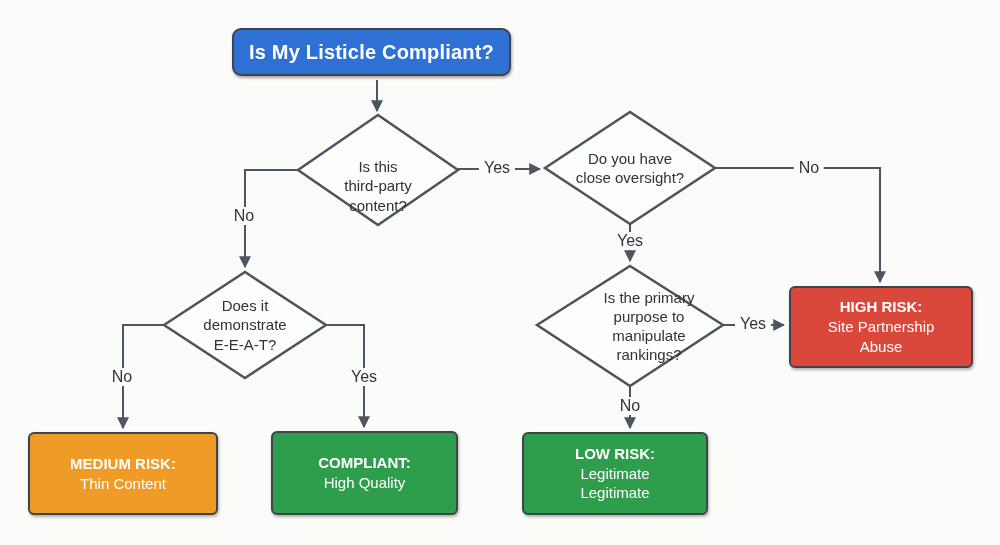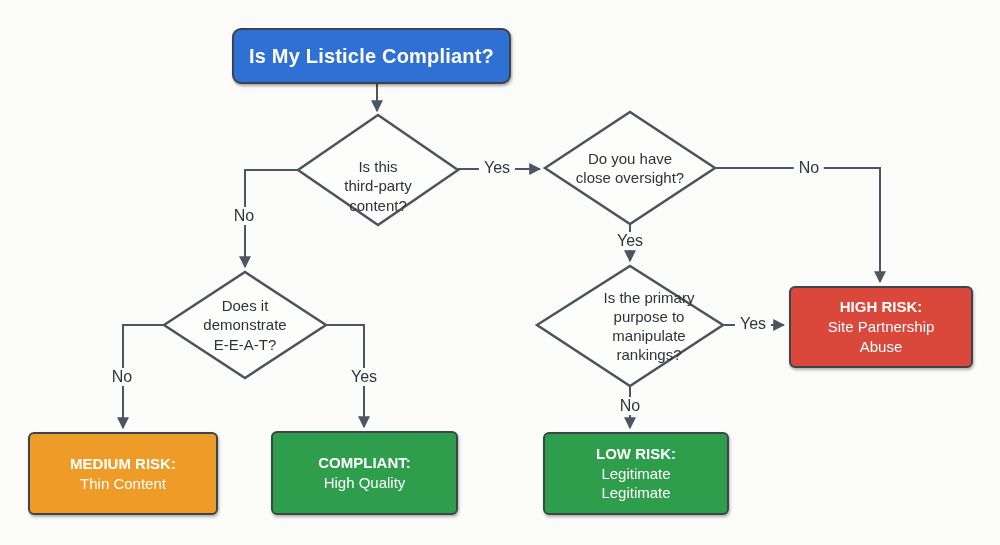--- a/index.html
+++ b/index.html
@@ -57,21 +57,21 @@
     <path class="wire" marker-end="url(#arrow)" d="M 630 387 L 630 428"></path>
     <path class="wire" marker-end="url(#arrow)" d="M 164 325 L 123 325 L 123 428"></path>
     <path class="wire" marker-end="url(#arrow)" d="M 326 325 L 364 325 L 364 427"></path>
 
     <polygon class="diamond" points="298,170 378,115 458,170 378,225"></polygon>
     <polygon class="diamond" points="545,168 630,112 715,168 630,224"></polygon>
     <polygon class="diamond" points="537,325 630,266 723,325 630,386"></polygon>
     <polygon class="diamond" points="164,325 245,272 326,325 245,378"></polygon>
   </svg>
 
-  <div class="node title-node" style="left:232px; top:28px; width:279px; height:56px;border-radius:9px;">
+  <div class="node title-node" style="left:232px; top:28px; width:279px; height:48px;border-radius:9px;">
     <span>Is My Listicle Compliant?</span>
   </div>
 
   <div class="node diamond-label" style="left:298px; top:131px; width:160px; height:110px;">
     <span>Is this</span>
     <span>third-party</span>
     <span>content?</span>
   </div>
 
   <div class="node diamond-label" style="left:545px; top:112px; width:170px; height:112px;">
@@ -95,21 +95,21 @@
   <div class="node outcome orange" style="left:28px; top:432px; width:190px; height:83px;">
     <div class="head">MEDIUM RISK:</div>
     <div>Thin Content</div>
   </div>
 
   <div class="node outcome green" style="left:271px; top:431px; width:187px; height:84px;">
     <div class="head">COMPLIANT:</div>
     <div>High Quality</div>
   </div>
 
-  <div class="node outcome green" style="left:543px; top:432px; width:186px; height:83px;">
+  <div class="node outcome green" style="left:522px; top:432px; width:186px; height:83px;">
     <div class="head">LOW RISK:</div>
     <div>Legitimate</div>
     <div>Legitimate</div>
   </div>
 
   <div class="node outcome red" style="left:789px; top:286px; width:184px; height:82px;">
     <div class="head">HIGH RISK:</div>
     <div>Site Partnership</div>
     <div>Abuse</div>
   </div>

